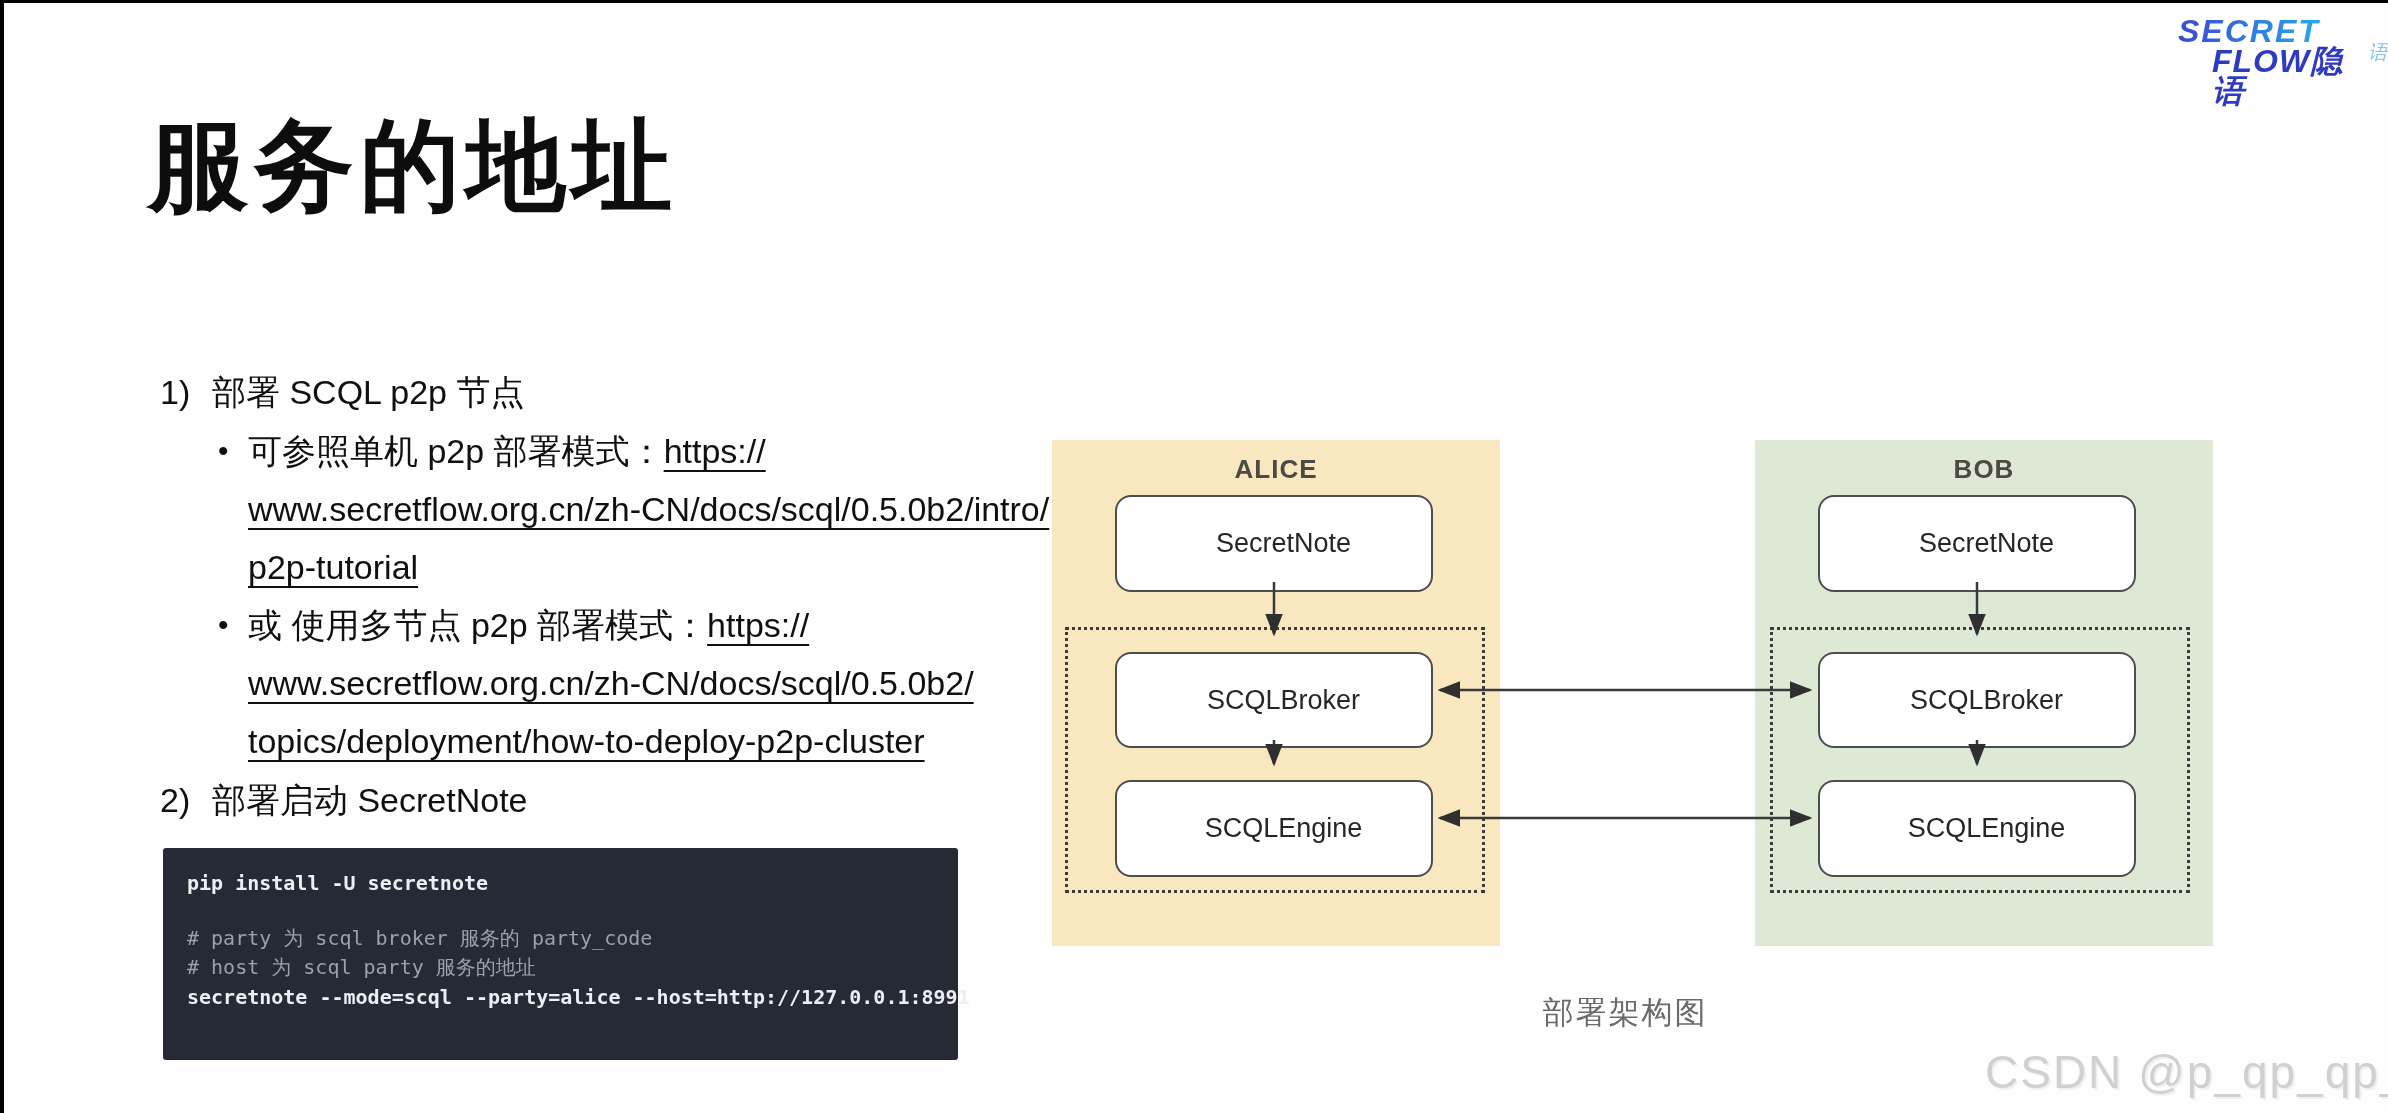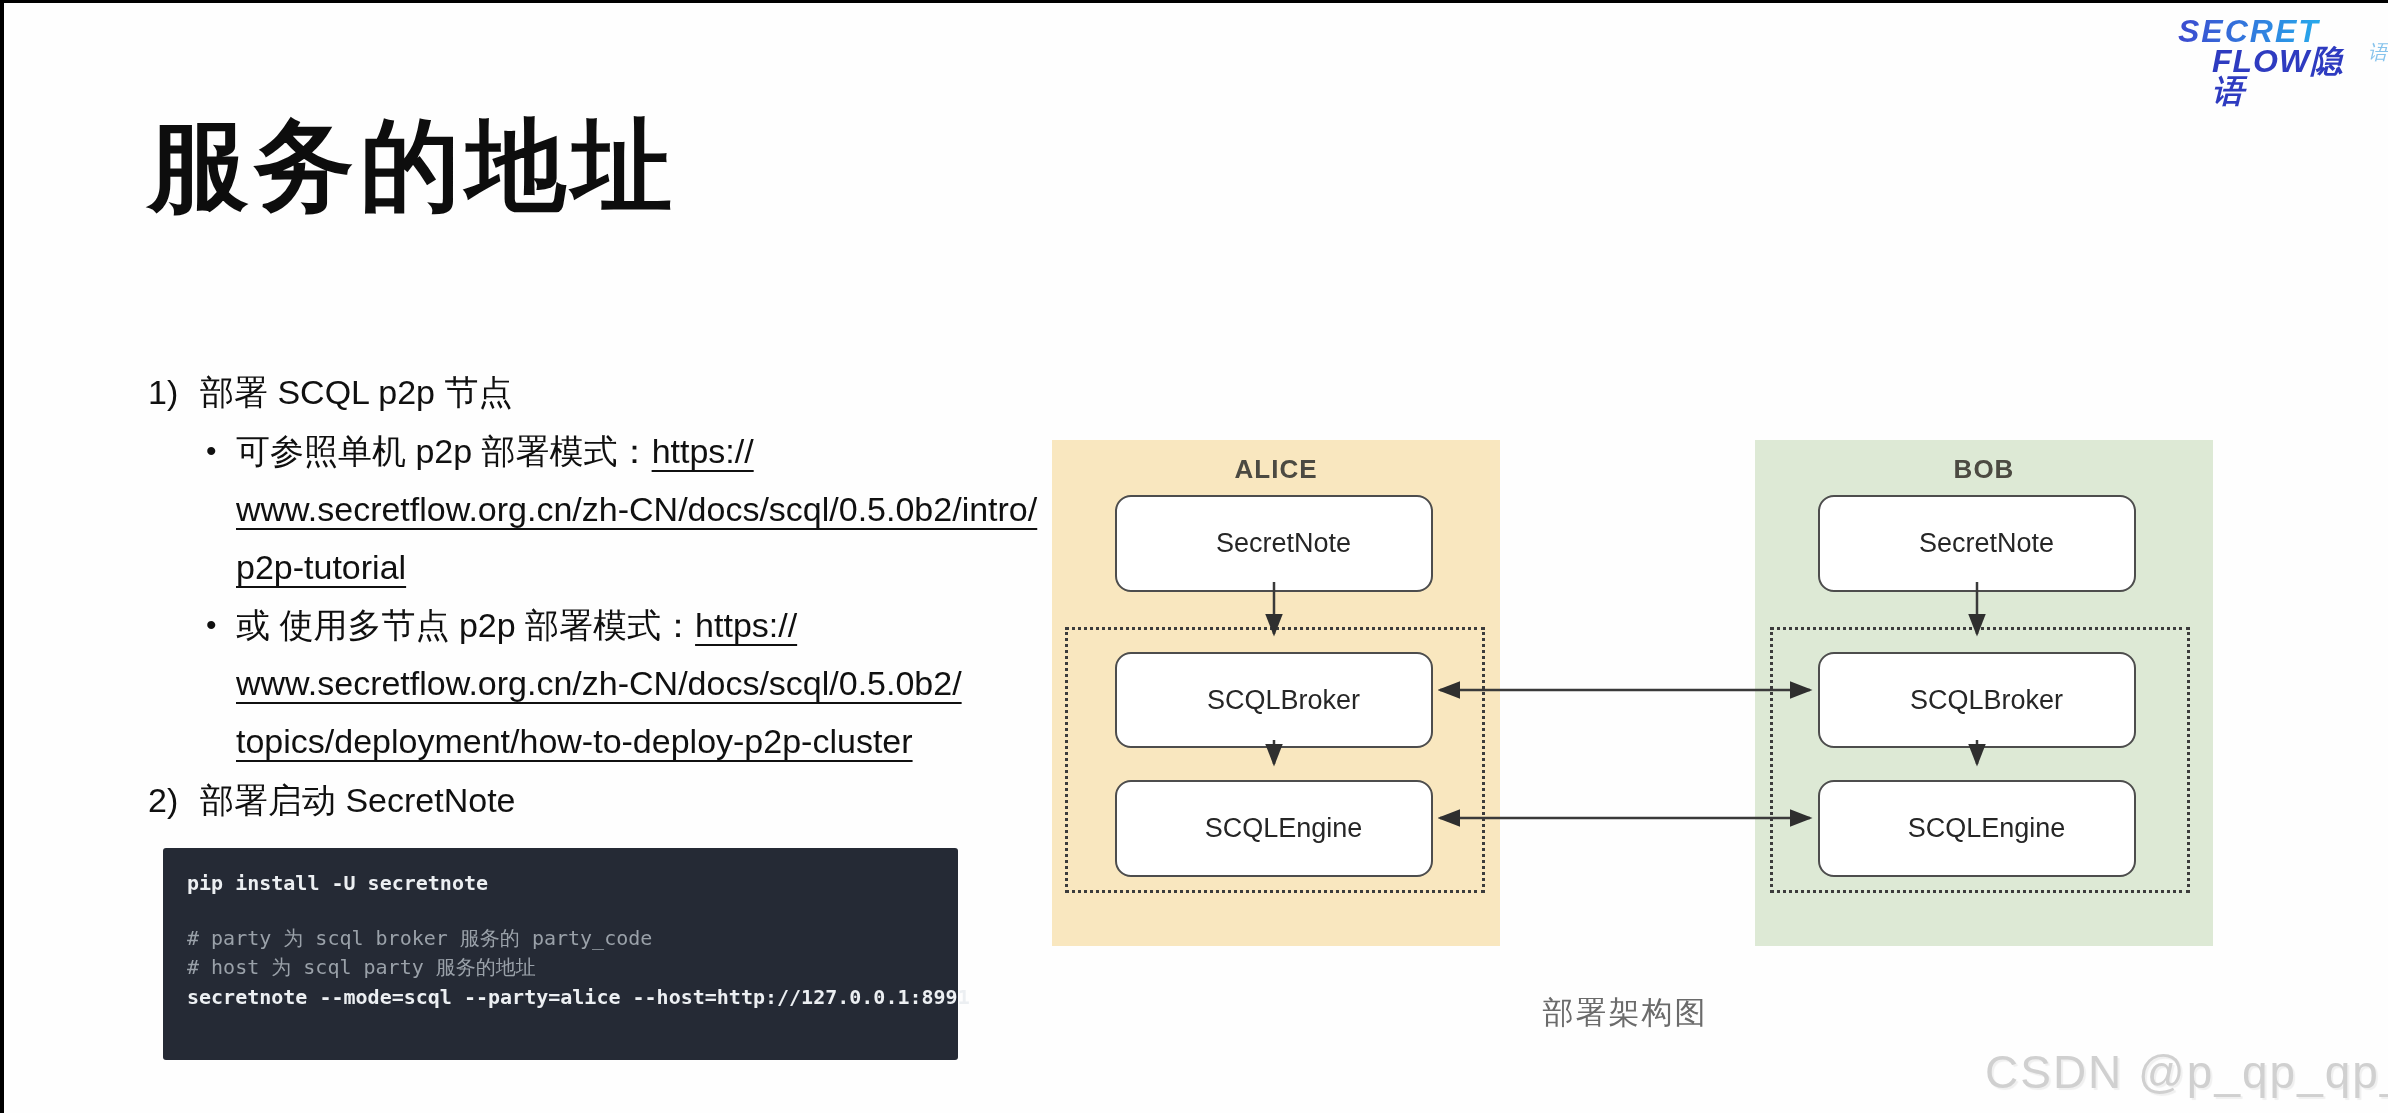--- a/index.html
+++ b/index.html
@@ -15,21 +15,21 @@
     background:linear-gradient(90deg,#3c49cf 0%,#20c9f5 90%);
     -webkit-background-clip:text; background-clip:text; color:transparent; }
   .logo-line2-wrap { padding-left:34px; display:flex; align-items:flex-start; }
   .logo-line2 { font-size:32px; line-height:30px; font-style:italic; font-weight:800; color:#2e3bc0; letter-spacing:1px; }
   .logo-badge { font-size:20px; line-height:20px; color:#86c3ec; font-style:italic; margin-left:2px; margin-top:-4px; }
 
   
   .title { position:absolute; left:148px; top:100px; font-size:100px; font-weight:900; letter-spacing:6px; color:#0d0d0d; }
 
   
-  .steps { position:absolute; left:148px; top:362px; width:880px; color:#101010; font-size:34px; }
+  .steps { position:absolute; left:160px; top:362px; width:880px; color:#101010; font-size:34px; }
   .step-head { line-height:60px; white-space:nowrap; }
   .step-marker { display:inline-block; min-width:52px; }
   .bullet { position:relative; padding-left:88px; }
   .bullet::before { content:"•"; position:absolute; left:58px; top:0; line-height:58px; font-size:30px; color:#101010; }
   .bline { line-height:58px; white-space:nowrap; }
   .link { color:#101010; text-decoration:underline; text-underline-offset:7px; text-decoration-thickness:2px; cursor:pointer; }
 
   
   .code { position:absolute; left:163px; top:848px; width:795px; height:212px; background:#252a35; border-radius:3px;
           padding:20px 0 0 24px; font-family:"DejaVu Sans Mono","Liberation Mono",monospace; font-size:20px; }

